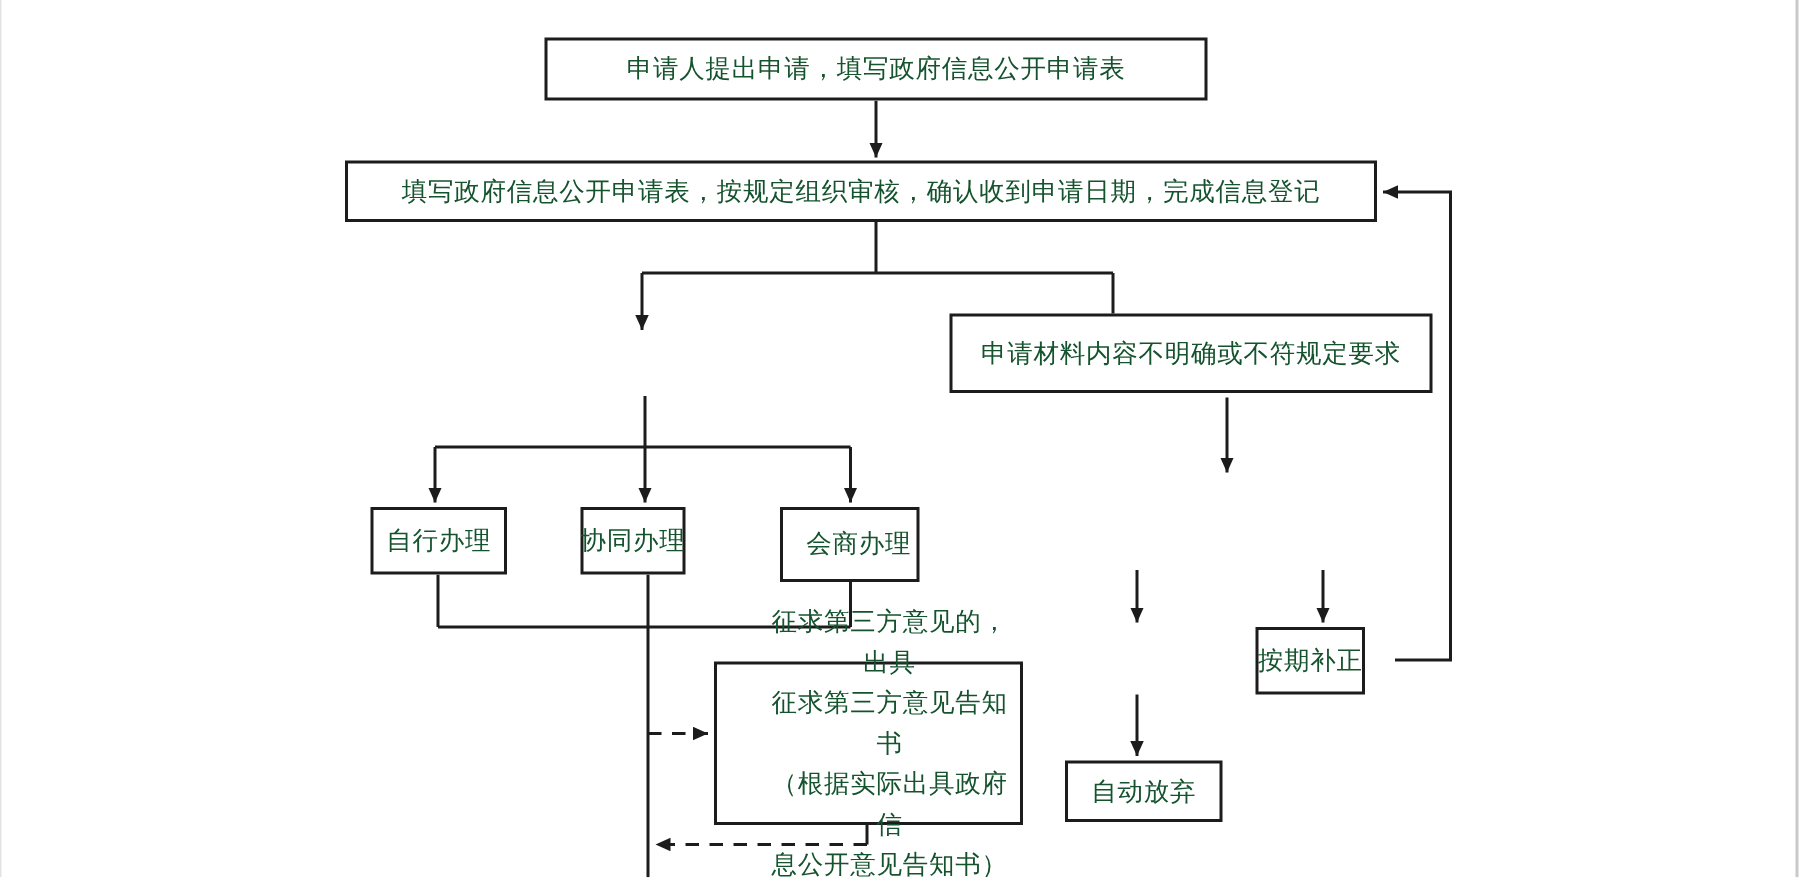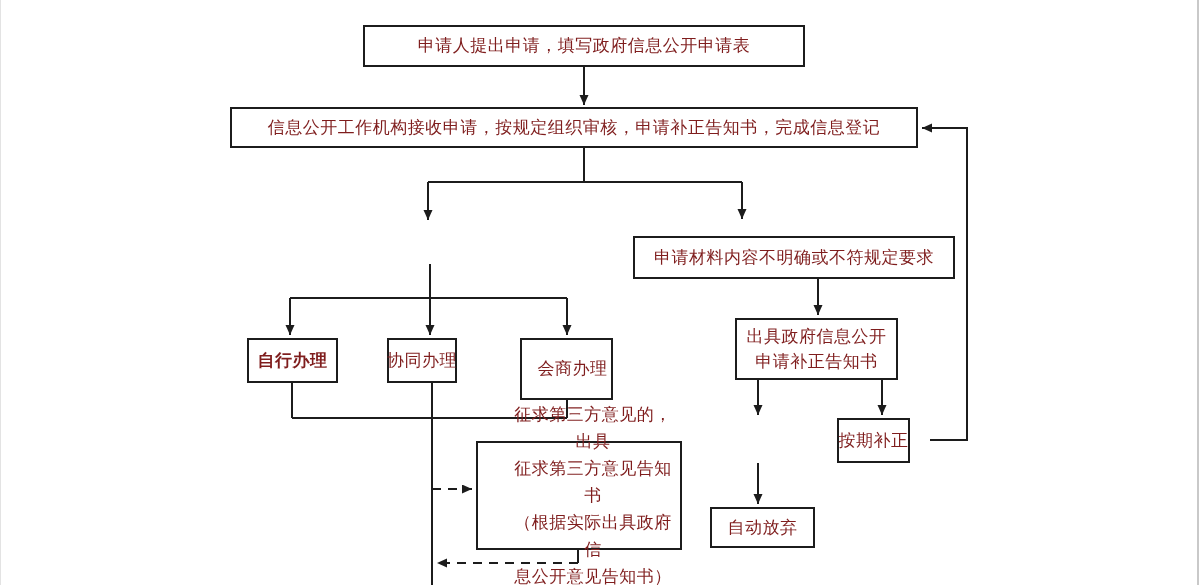--- a/index.html
+++ b/index.html
@@ -8,21 +8,21 @@
     width:1200px;height:585px;
     background:#ffffff;
     overflow:hidden;
     font-family:"Liberation Sans","DejaVu Sans",sans-serif;
   }
   .node{
     position:absolute;
     box-sizing:border-box;
     border:2px solid #1c1c1c;
     background:#ffffff;
-    color:#7f1d1d;
+    color:#14532d;
     display:flex;
     align-items:center;
     justify-content:center;
     text-align:center;
     font-size:17px;
     line-height:26px;
     white-space:pre-line;
     letter-spacing:0.5px;
   }
   .nowrap{white-space:nowrap;}
@@ -30,24 +30,24 @@
   #connectors path{fill:none;stroke:#1c1c1c;stroke-width:2;}
   #connectors path.dashed{stroke-dasharray:9 7;}
   .page-edge{position:absolute;top:0;bottom:0;background:#cccccc;}
   #edge-left{left:0;width:1px;background:#e3e3e3;}
   #edge-right{left:1197px;width:2px;background:#c9c9c9;}
 
   
   #n-apply          {left:363px;top:25px; width:442px;height:42px;}
   #n-receive        {left:230px;top:107px;width:688px;height:41px;}
   #n-accept         {left:242px;top:223px;width:373px;height:41px;}
-  #n-unclear        {left:633px;top:236px;width:322px;height:43px;}
-  #n-self           {left:247px;top:338px;width:91px; height:45px;font-weight:bold;}
+  #n-unclear        {left:633px;top:209px;width:322px;height:53px;}
+  #n-self           {left:247px;top:338px;width:91px; height:45px;}
   #n-joint          {left:387px;top:338px;width:70px; height:45px;}
-  #n-consult        {left:520px;top:338px;width:93px; height:62px;padding-left:12px;}
+  #n-consult        {left:520px;top:338px;width:93px; height:50px;padding-left:12px;}
   #n-supplement     {left:735px;top:318px;width:163px;height:62px;line-height:25px;}
   #n-no-supplement  {left:712px;top:418px;width:95px; height:45px;}
   #n-ontime         {left:837px;top:418px;width:73px; height:45px;}
   #n-abandon        {left:710px;top:507px;width:105px;height:41px;}
   #n-third-party    {left:476px;top:441px;width:206px;height:109px;line-height:27px;padding-left:28px;}
 </style>
 </head>
 <body>
 
 <div id="stage">
@@ -85,33 +85,31 @@
 
     <path d="M930 440 H967 V128 H922" marker-end="url(#ah)"></path>
 
     <path class="dashed" d="M432 489 H472" marker-end="url(#ah)"></path>
     <path d="M578 550 V563"></path>
     <path class="dashed" d="M578 563 H437" marker-end="url(#ah)"></path>
   </svg>
 
   <div class="node nowrap" id="n-apply">申请人提出申请，填写政府信息公开申请表</div>
 
-  <div class="node nowrap" id="n-receive">信息公开工作机构接收申请，按规定组织审核，申请补正告知书，完成信息登记</div>
+  <div class="node nowrap" id="n-receive">填写政府信息公开申请表，按规定组织审核，确认收到申请日期，完成信息登记</div>
 
 
   <div class="node nowrap" id="n-unclear">申请材料内容不明确或不符规定要求</div>
 
   <div class="node nowrap" id="n-self">自行办理</div>
 
   <div class="node nowrap" id="n-joint">协同办理</div>
 
   <div class="node nowrap" id="n-consult">会商办理</div>
 
-  <div class="node" id="n-supplement">出具政府信息公开
-申请补正告知书</div>
 
 
   <div class="node nowrap" id="n-ontime">按期补正</div>
 
   <div class="node nowrap" id="n-abandon">自动放弃</div>
 
   <div class="node" id="n-third-party">征求第三方意见的，出具
 征求第三方意见告知书
 （根据实际出具政府信
 息公开意见告知书）</div>

